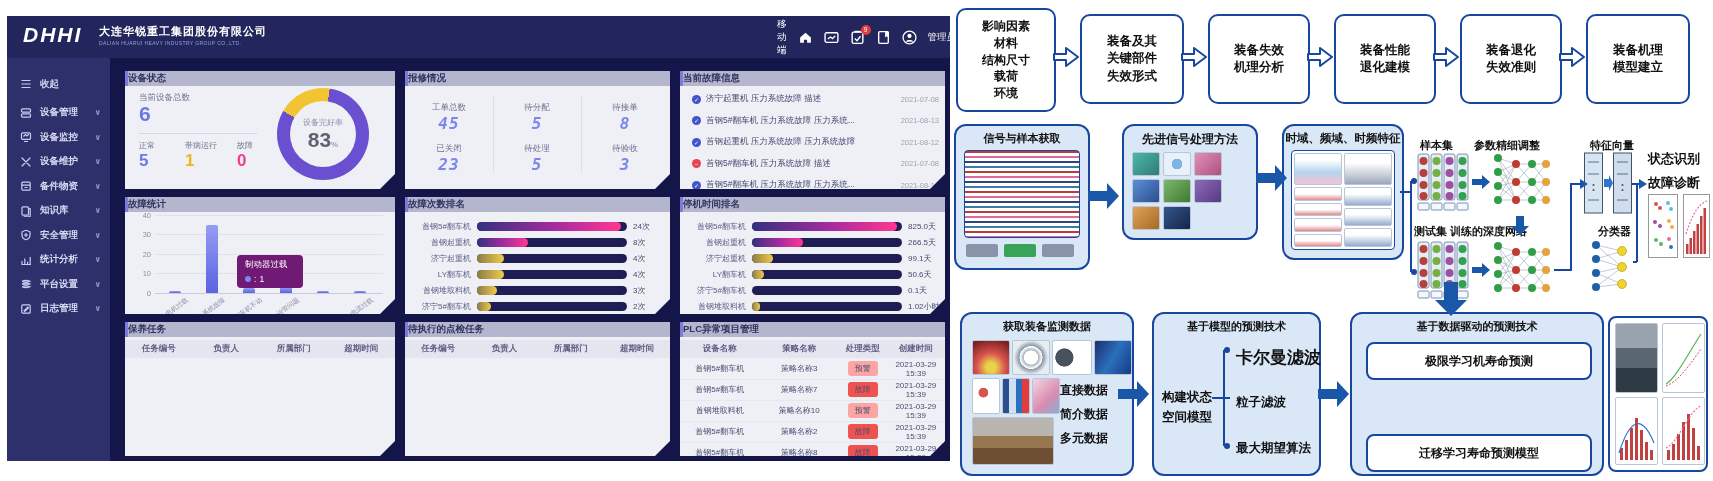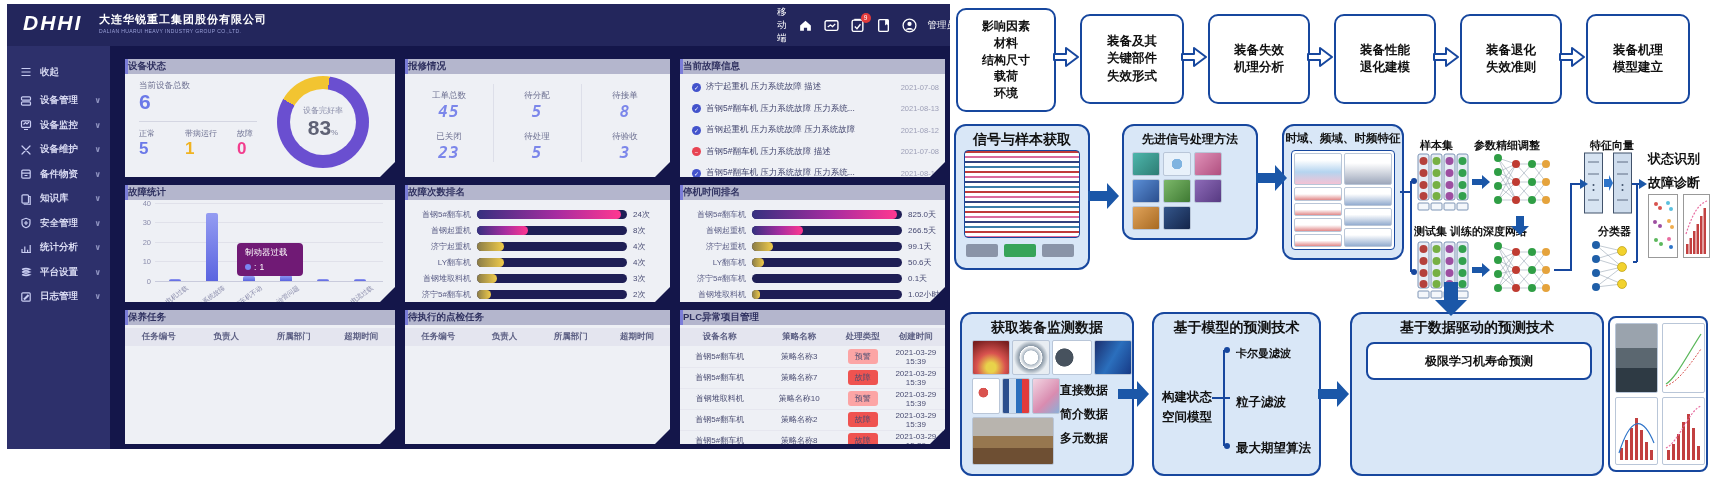--- a/index.html
+++ b/index.html
@@ -1,19 +1,19 @@
 <!DOCTYPE html>
 <html><head>
 <meta charset="utf-8">
 <style>
   html,body{margin:0;padding:0;background:#fff;width:1713px;height:481px;overflow:hidden;
     font-family:"Liberation Sans","DejaVu Sans",sans-serif;}
   .abs{position:absolute;}
   
-  .dash{position:absolute;left:7px;top:4px;width:943px;height:445px;background:#14164a;overflow:hidden;}
+  .dash{position:absolute;left:7px;top:16px;width:943px;height:445px;background:#14164a;overflow:hidden;}
   .dhead{position:absolute;left:0;top:0;width:100%;height:42px;background:#23265c;}
   .logo{position:absolute;left:16px;top:7px;color:#fff;font-size:21px;font-weight:bold;font-style:italic;letter-spacing:2px;}
   .co-cn{position:absolute;left:92px;top:8px;color:#fff;font-size:11px;font-weight:bold;letter-spacing:1px;}
   .co-en{position:absolute;left:92px;top:24px;color:#9aa0d8;font-size:5px;letter-spacing:.4px;}
   .hicons{position:absolute;left:770px;top:0;height:42px;display:flex;align-items:center;gap:11px;color:#fff;}
   .hico{width:15px;height:15px;position:relative;}
   .badge{position:absolute;right:-6px;top:-5px;background:#e23b3b;color:#fff;font-size:6.5px;width:10px;height:10px;border-radius:50%;
     display:flex;align-items:center;justify-content:center;}
   .sbar{position:absolute;left:0;top:42px;width:103px;height:403px;background:#2d306b;}
   .sitem{height:24.5px;display:flex;align-items:center;padding-left:13px;color:#d8daf2;font-size:9.5px;font-weight:bold;position:relative;cursor:pointer;}
@@ -43,21 +43,21 @@
   .gline{position:absolute;left:30px;width:228px;height:1px;background:#e0e1ea;}
   .ybar{position:absolute;width:12px;border-radius:2px 2px 0 0;background:linear-gradient(180deg,#949cf2,#5a64e0);}
   .xlbl{position:absolute;top:99px;width:48px;text-align:right;font-size:6.5px;color:#8b8dac;
     transform:rotate(-36deg);transform-origin:100% 0;white-space:nowrap;}
   .ytick{position:absolute;left:8px;width:18px;text-align:right;font-size:7.5px;color:#8b8dac;}
   
   .diag{position:absolute;left:950px;top:0;width:763px;height:481px;background:#fff;}
   .tbox{position:absolute;background:#fff;border:2.5px solid #17479e;border-radius:10px;display:flex;flex-direction:column;
     align-items:center;justify-content:center;font-size:12.5px;font-weight:bold;color:#111;line-height:1.4;text-align:center;}
   .bbox{position:absolute;background:#d9e7f7;border:2.5px solid #17479e;border-radius:12px;}
-  .btitle{position:absolute;top:5px;left:0;width:100%;text-align:center;font-size:14px;font-weight:bold;color:#111;}
+  .btitle{position:absolute;top:5px;left:0;width:100%;text-align:center;font-size:11px;font-weight:bold;color:#111;}
   .wsub{position:absolute;background:#fff;border:2px solid #17479e;border-radius:8px;display:flex;align-items:center;
     justify-content:center;font-size:12px;font-weight:bold;color:#111;text-align:center;}
   .dlbl{position:absolute;font-size:11px;font-weight:bold;color:#111;white-space:nowrap;}
   .thumb{display:inline-block;border:1px solid #b9c6d8;border-radius:2px;}
 </style>
 </head>
 <body>
 
 <div class="dash">
 
@@ -709,28 +709,29 @@
       <div>多元数据</div>
       </div>
   </div>
 
   <div class="bbox" style="left:202px;top:312px;width:165px;height:160px;">
     <div class="btitle">基于模型的预测技术</div>
     <div class="abs" style="left:8px;top:73px;font-size:12.5px;font-weight:bold;color:#111;line-height:1.6;">
       <div>构建状态</div>
       <div>空间模型</div>
       </div>
-    <div class="dlbl" style="left:82px;top:32px;font-size:11px;font-family:Liberation Mono, monospace;">卡尔曼滤波</div>
+    <div class="dlbl" style="left:82px;top:32px;font-size:17px;font-family:Liberation Mono, monospace;">卡尔曼滤波</div>
     <div class="dlbl" style="left:82px;top:80px;font-size:12.5px;">粒子滤波</div>
     <div class="dlbl" style="left:82px;top:126px;font-size:12.5px;">最大期望算法</div>
   </div>
 
   <div class="bbox" style="left:400px;top:312px;width:250px;height:160px;">
     <div class="btitle">基于数据驱动的预测技术</div>
     <div class="wsub" style="left:14px;top:28px;width:222px;height:34px;">极限学习机寿命预测</div>
+    <div class="wsub" style="left:14px;top:120px;width:222px;height:34px;">迁移学习寿命预测模型</div>
   </div>
 
   <div class="abs" style="left:658px;top:316px;width:100px;height:156px;background:#fff;border:2.5px solid #17479e;border-radius:8px;box-sizing:border-box;">
     <div class="abs" style="left:5px;top:5px;display:flex;flex-wrap:wrap;gap:4px;">
       <span class="thumb" style="width:41px;height:68px;background:linear-gradient(180deg,#9aa3ad 0 35%,#5b6770 35% 65%,#2e3a44 65%);"></span>
       <svg width="41" height="68" class="thumb" style="background:#fff;">
         <path d="M3 60 C12 55 22 35 38 10" fill="none" stroke="#5cb85c" stroke-width="1.3"></path>
         <path d="M3 62 C14 58 24 45 38 25" fill="none" stroke="#d9534f" stroke-width="1" stroke-dasharray="2 1.5"></path>
         </svg>
       <svg width="41" height="66" class="thumb" style="background:#fff;">

